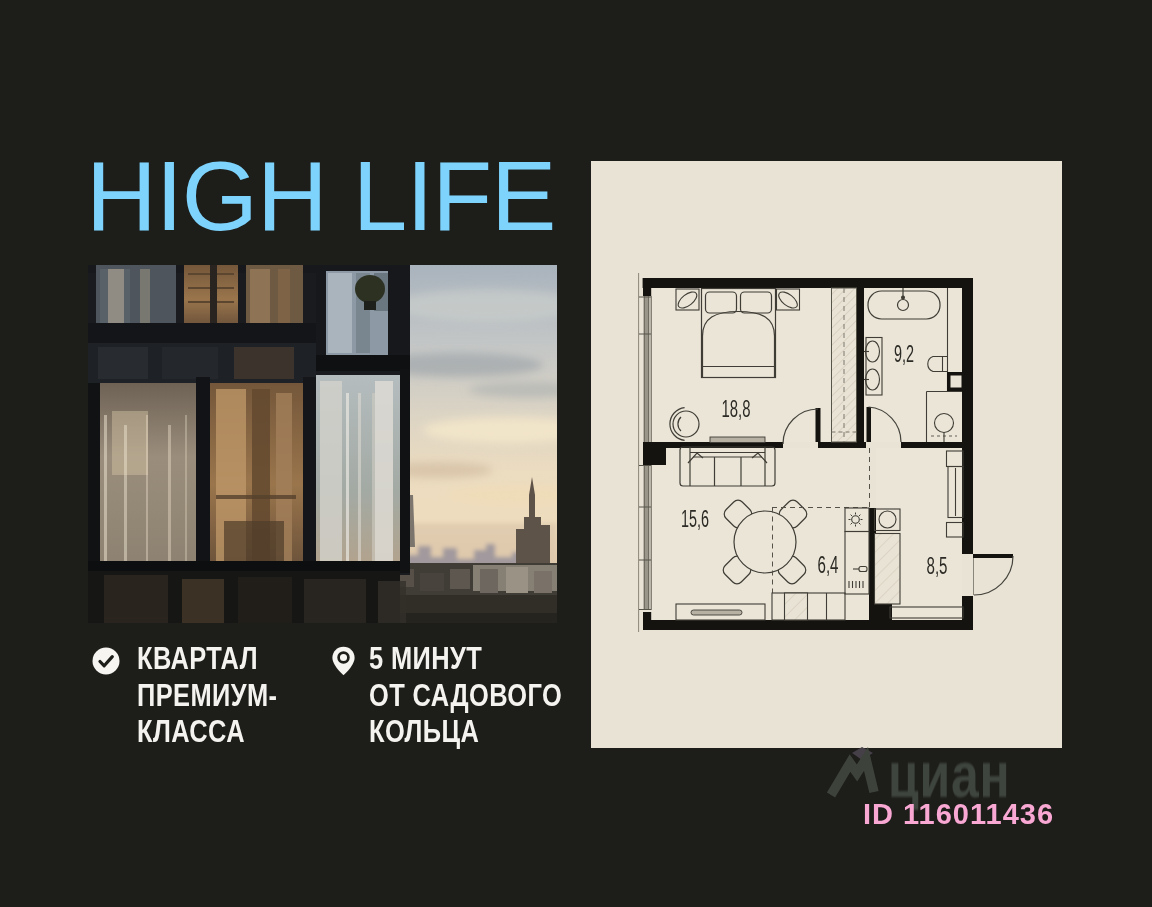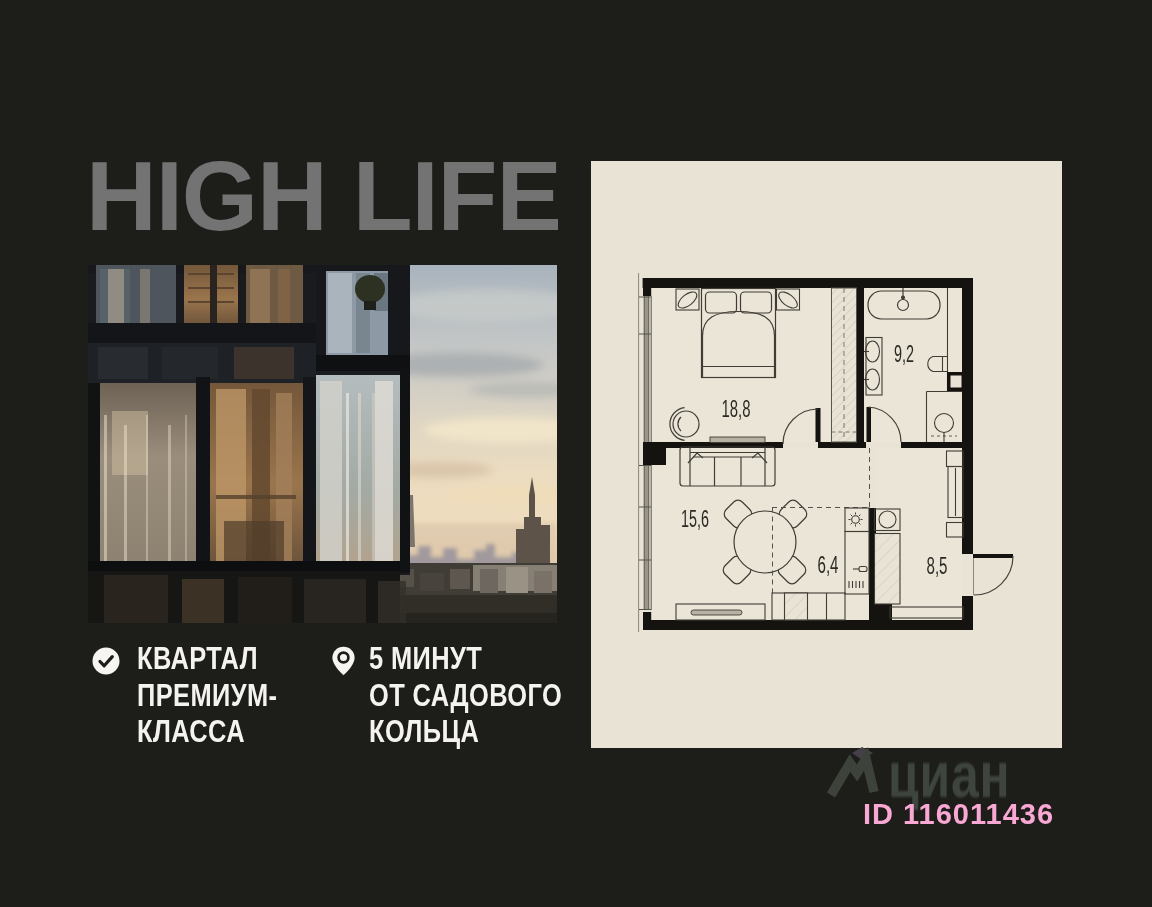--- a/index.html
+++ b/index.html
@@ -4,21 +4,21 @@
 <style>
 *{margin:0;padding:0;box-sizing:border-box}
 html,body{width:1152px;height:907px;background:#1d1d1a}
 #stage{position:relative;width:1152px;height:907px;background:#1d1d1a;overflow:hidden;font-family:"Liberation Sans",sans-serif}
 .feat{position:absolute;color:#f4f3f0;font-weight:bold;font-size:31px;line-height:36.5px;letter-spacing:0.5px;transform:scale(0.82,1);transform-origin:0 0}
 </style>
 </head>
 <body>
 <div id="stage">
 
-<div id="wordmark" style="position:absolute;left:86px;top:140px;color:#737373;font-weight:bold;font-size:98px;letter-spacing:-1.1px;white-space:nowrap">HIGH LIFE</div>
+<div id="wordmark" style="position:absolute;left:86px;top:140px;color:#7dd3fc;font-weight:normal;font-size:98px;letter-spacing:-1.1px;white-space:nowrap">HIGH LIFE</div>
 
 <div style="position:absolute;left:88px;top:265px;width:469px;height:358px;overflow:hidden">
 <svg width="469" height="358" viewBox="0 0 469 358">
   <defs>
     <linearGradient id="sky" x1="0" y1="0" x2="0" y2="1">
       <stop offset="0" stop-color="#a9b3bd"></stop>
       <stop offset="0.22" stop-color="#c3c6c6"></stop>
       <stop offset="0.42" stop-color="#dcd4c4"></stop>
       <stop offset="0.58" stop-color="#ecdcc0"></stop>
       <stop offset="0.73" stop-color="#eedcbd"></stop>

